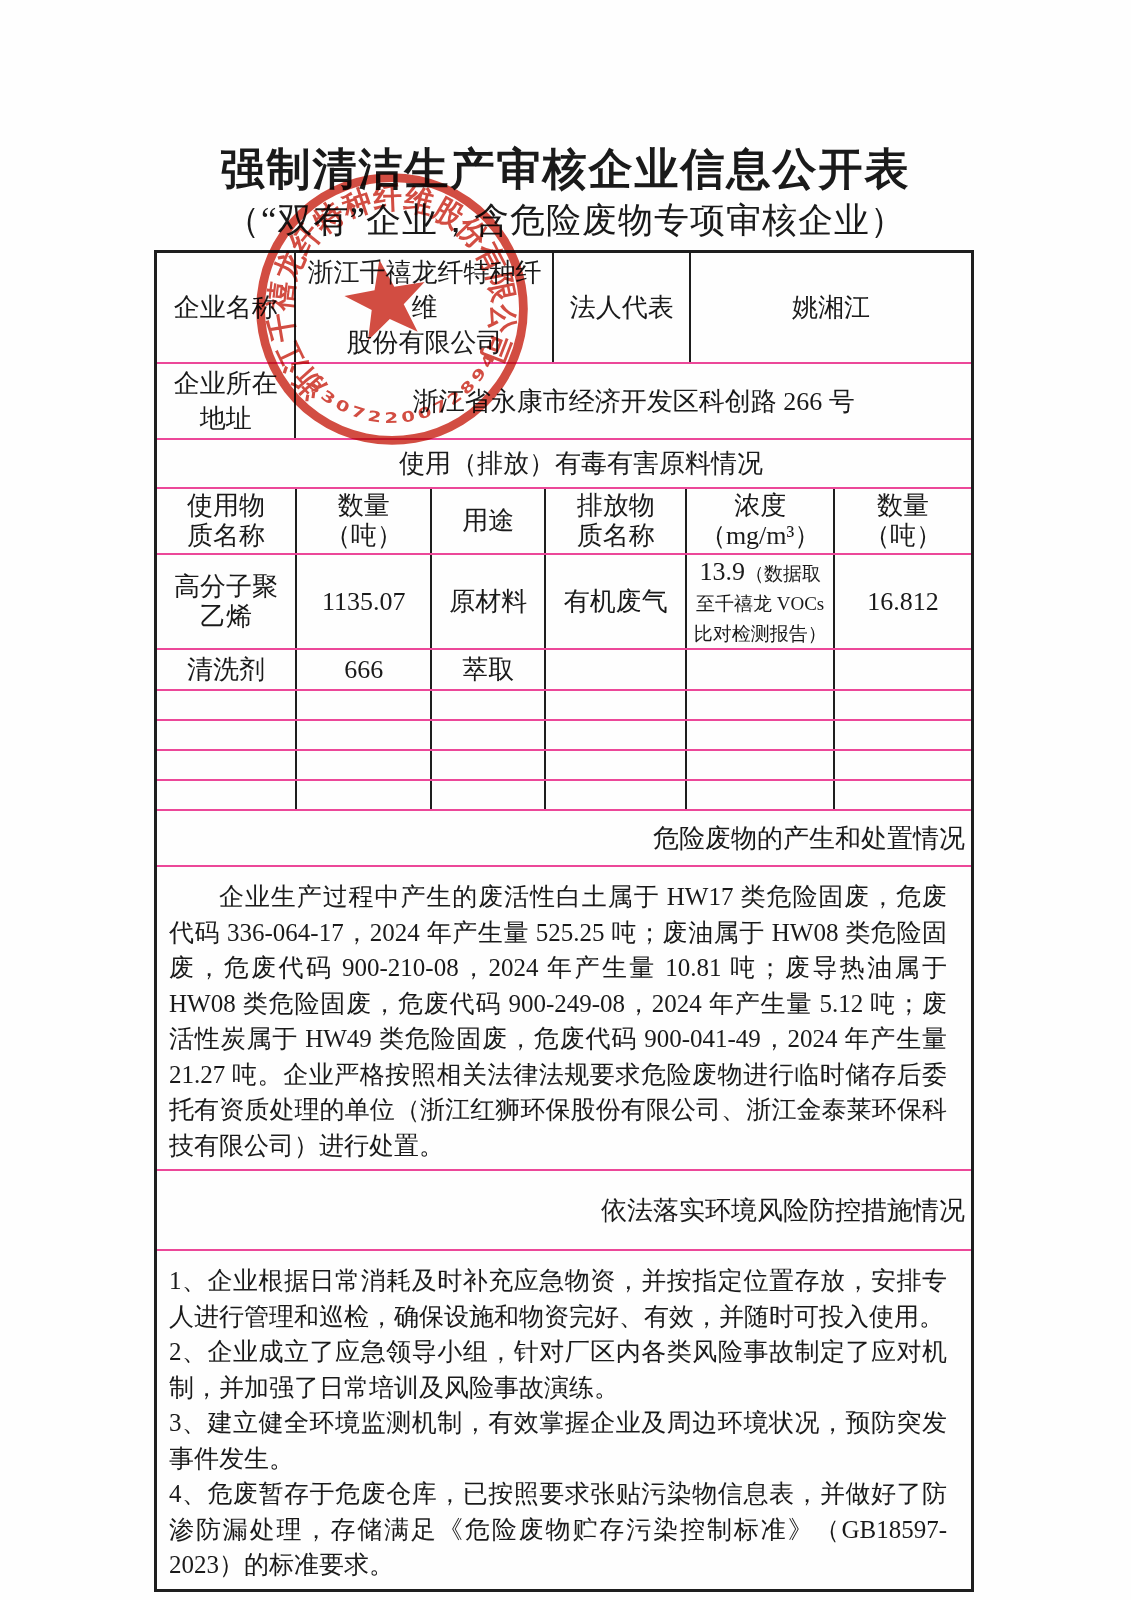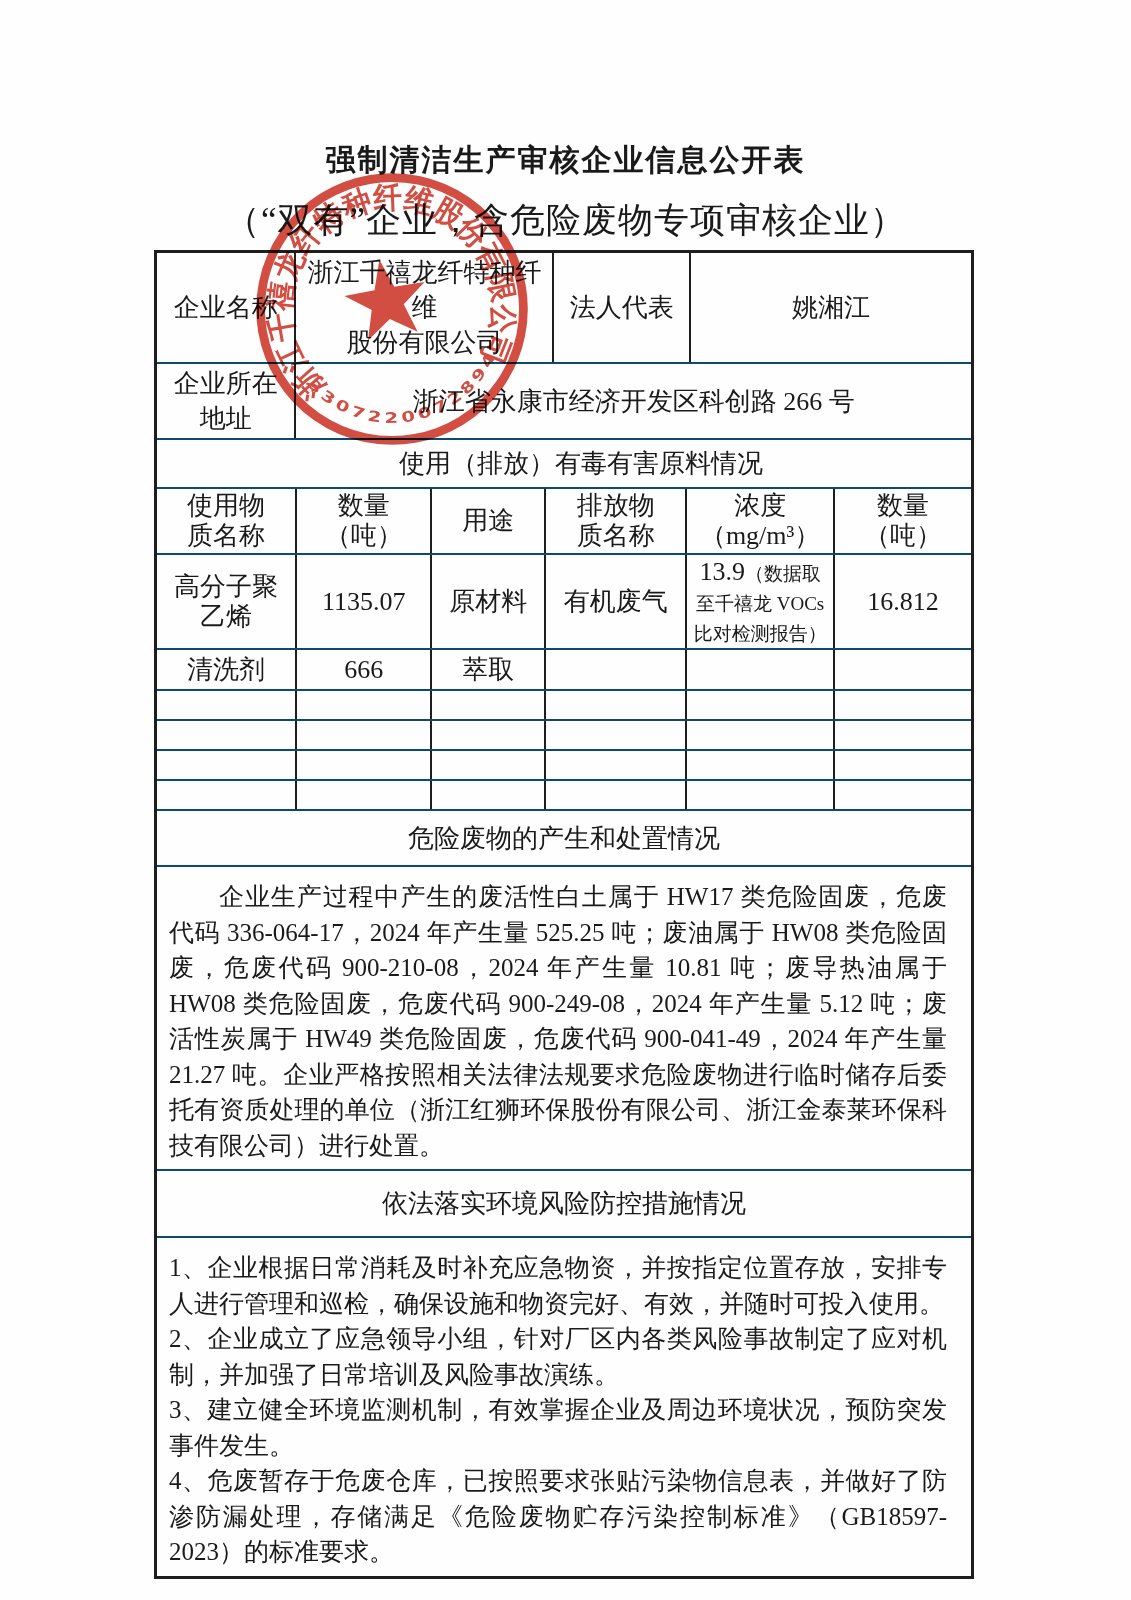--- a/index.html
+++ b/index.html
@@ -6,55 +6,55 @@
   body {
     width:1131px; height:1600px;
     background:#ffffff;
     font-family:"Liberation Serif","DejaVu Serif",serif;
     color:#1a1a1a;
   }
   .page { position:relative; width:1131px; height:1600px; overflow:hidden; background:#fefefe; }
 
   .doc-title {
     position:absolute; top:140px; left:0; width:100%;
-    text-align:center; font-size:30px; font-weight:700; letter-spacing:2px;
+    text-align:center; font-size:44px; font-weight:700; letter-spacing:2px;
   }
   .doc-subtitle {
     position:absolute; top:197px; left:0; width:100%;
     text-align:center; font-size:35px; font-weight:400; letter-spacing:1px;
   }
 
   .sheet {
     position:absolute; top:250px; left:154px; width:820px;
     border:3px solid #1e1e1e; box-sizing:border-box;
     background:transparent;
   }
   .sheet table { width:100%; border-collapse:collapse; table-layout:fixed; }
   .sheet td {
-    border-right:2px solid #1e1e1e; border-bottom:2px solid #0c4a6e;
+    border-right:2px solid #1e1e1e; border-bottom:2px solid #ec4899;
     text-align:center; vertical-align:middle;
     font-size:26px; padding:2px 6px; box-sizing:border-box;
     overflow:hidden;
   }
   .sheet td:last-child { border-right:0; }
   table.sections tr:last-child td { border-bottom:0; }
 
   tr.h-r1 td  { height:100px; }
   tr.h-r2 td  { height:58px; }
   tr.h-sec td { height:48px;padding-left:40px; }
   tr.h-head td{ height:62px; line-height:1.15; }
   tr.h-d1 td  { height:66px; line-height:1.15; }
   tr.h-d2 td  { height:32px; }
   tr.h-empty td { height:30px; }
   tr.h-s1 td  { height:55px; }
   tr.h-p1 td  { height:248px; }
-  tr.h-s2 td  { height:67px; }
+  tr.h-s2 td  { height:80px; }
   tr.h-p2 td  { height:255px; }
 
-  td.left-head { text-align:center; }
+  td.left-head { text-align:right; }
   td.para-cell {
     text-align:justify; vertical-align:top;
     padding:12px 24px 6px 12px; line-height:1.42; font-size:25px;
   }
   .para { text-indent:2em; }
   .line-block span { display:block; }
   .conc-val  { font-size:26px;margin-top:44px; }
   .conc-note { font-size:19px; }
   td.sup-head { font-size:26px;margin-top:24px; }
 

